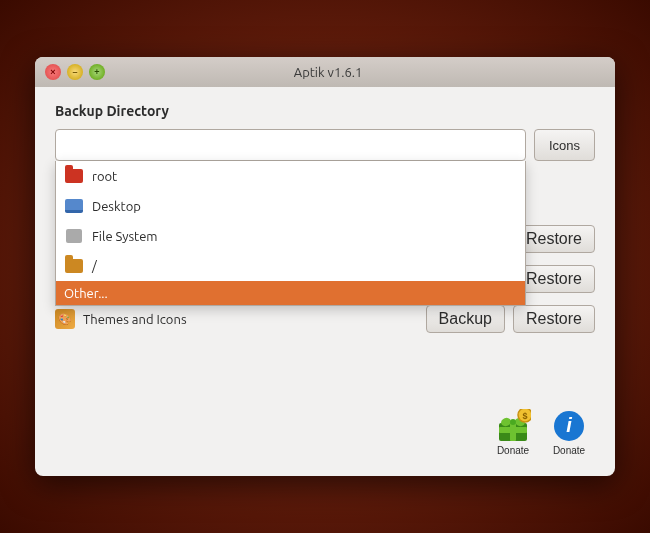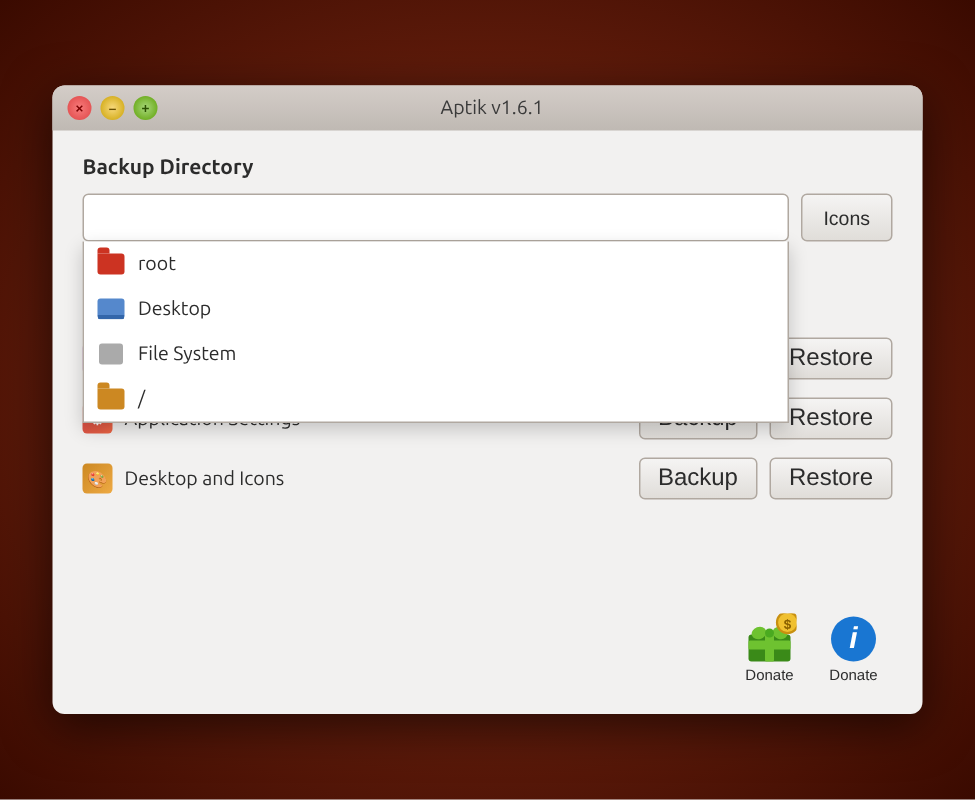--- a/index.html
+++ b/index.html
@@ -325,20 +325,23 @@
               <div class="icon-filesystem"></div>
             </div>
             <span>File System</span>
           </div>
           <div class="dropdown-item">
             <div class="item-icon">
               <div class="icon-root-folder"></div>
             </div>
             <span>/</span>
           </div>
+          <div class="dropdown-item selected">
+            <span>Other...</span>
+          </div>
         </div>
       </div>
 
       <button class="open-button">Icons</button>
     </div>
 
     <div class="items-section">
 
       <div class="item-row">
         <div class="item-icon">
@@ -361,21 +364,21 @@
         <button class="action-btn">Backup</button>
         <button class="action-btn">Restore</button>
       </div>
 
       <div class="item-row">
         <div class="item-icon">
           <div class="icon-themes">
             <span class="icon-small-white">🎨</span>
           </div>
         </div>
-        <span class="item-label">Desktop and Icons</span>
+        <span class="item-label">Themes and Icons</span>
         <button class="action-btn">Backup</button>
         <button class="action-btn">Restore</button>
       </div>
     </div>
 
     <div style="height: 40px;"></div>
   </div>
 
   <div class="footer">
     <button class="footer-btn">

